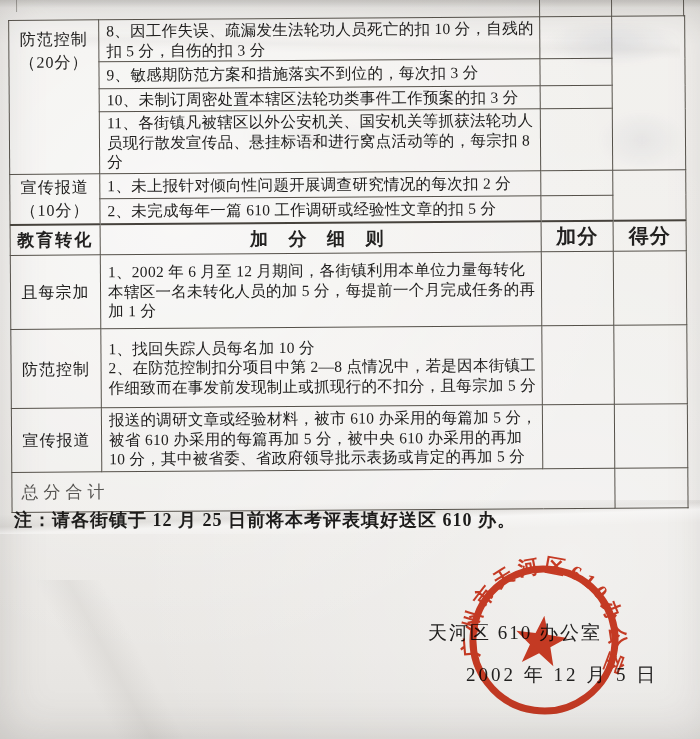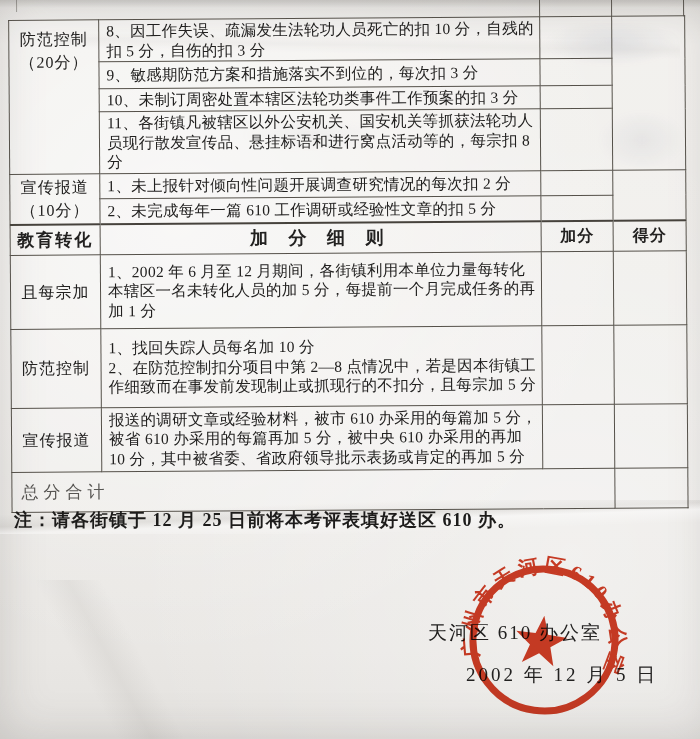--- a/index.html
+++ b/index.html
@@ -46,21 +46,21 @@
   td{ border:1px solid #55514a; padding:1px 3px; }
   td.lbl{ text-align:center; font-size:16px; letter-spacing:1px; line-height:23px; }
   td.vtop{ vertical-align:top; padding-top:7px; }
   td.txt{ font-size:15.5px; letter-spacing:0.3px; line-height:19.5px; padding:1px 2px 1px 7px; }
   tr.h42{height:42px;} tr.h27{height:27px;} tr.h23{height:23px;} tr.h58{height:58px;}
   tr.h25{height:25px;} tr.h26{height:26px;} tr.h30{height:30px;}
   tr.h74{height:74px;} tr.h79{height:79px;} tr.h64{height:64px;} tr.h40{height:40px;}
   tr.hdr td{ border-top:2px solid #46423c; font-weight:bold; text-align:center; font-size:18px; }
   tr.hdr td.rulehead{ letter-spacing:8px; }
   tr.hdr td.lblhead{ letter-spacing:2px; font-size:17px; }
-  tr.hdr td.schead{ letter-spacing:1px; font-size:16px; }
+  tr.hdr td.schead{ letter-spacing:1px; font-size:20px; }
   td.totalcell{ font-size:17px; letter-spacing:5px; color:#3d3b38; padding-left:9px; vertical-align:middle; opacity:.85; }
 
   
   .note{ position:absolute; left:14px; top:508px; font-size:18px; letter-spacing:1px; font-weight:bold; color:#1d1c1b; }
   .sign{ position:absolute; left:428px; top:620px; font-size:19px; letter-spacing:2px; z-index:1; }
   .date{ position:absolute; left:466px; top:662px; font-size:19px; letter-spacing:3px; z-index:1; }
 
   
   .seal{ position:absolute; left:455px; top:551px; z-index:2; mix-blend-mode:multiply; opacity:.93; filter:blur(0.3px); }
   .seal circle{ fill:none; stroke:#ce2f15; stroke-width:7; }

